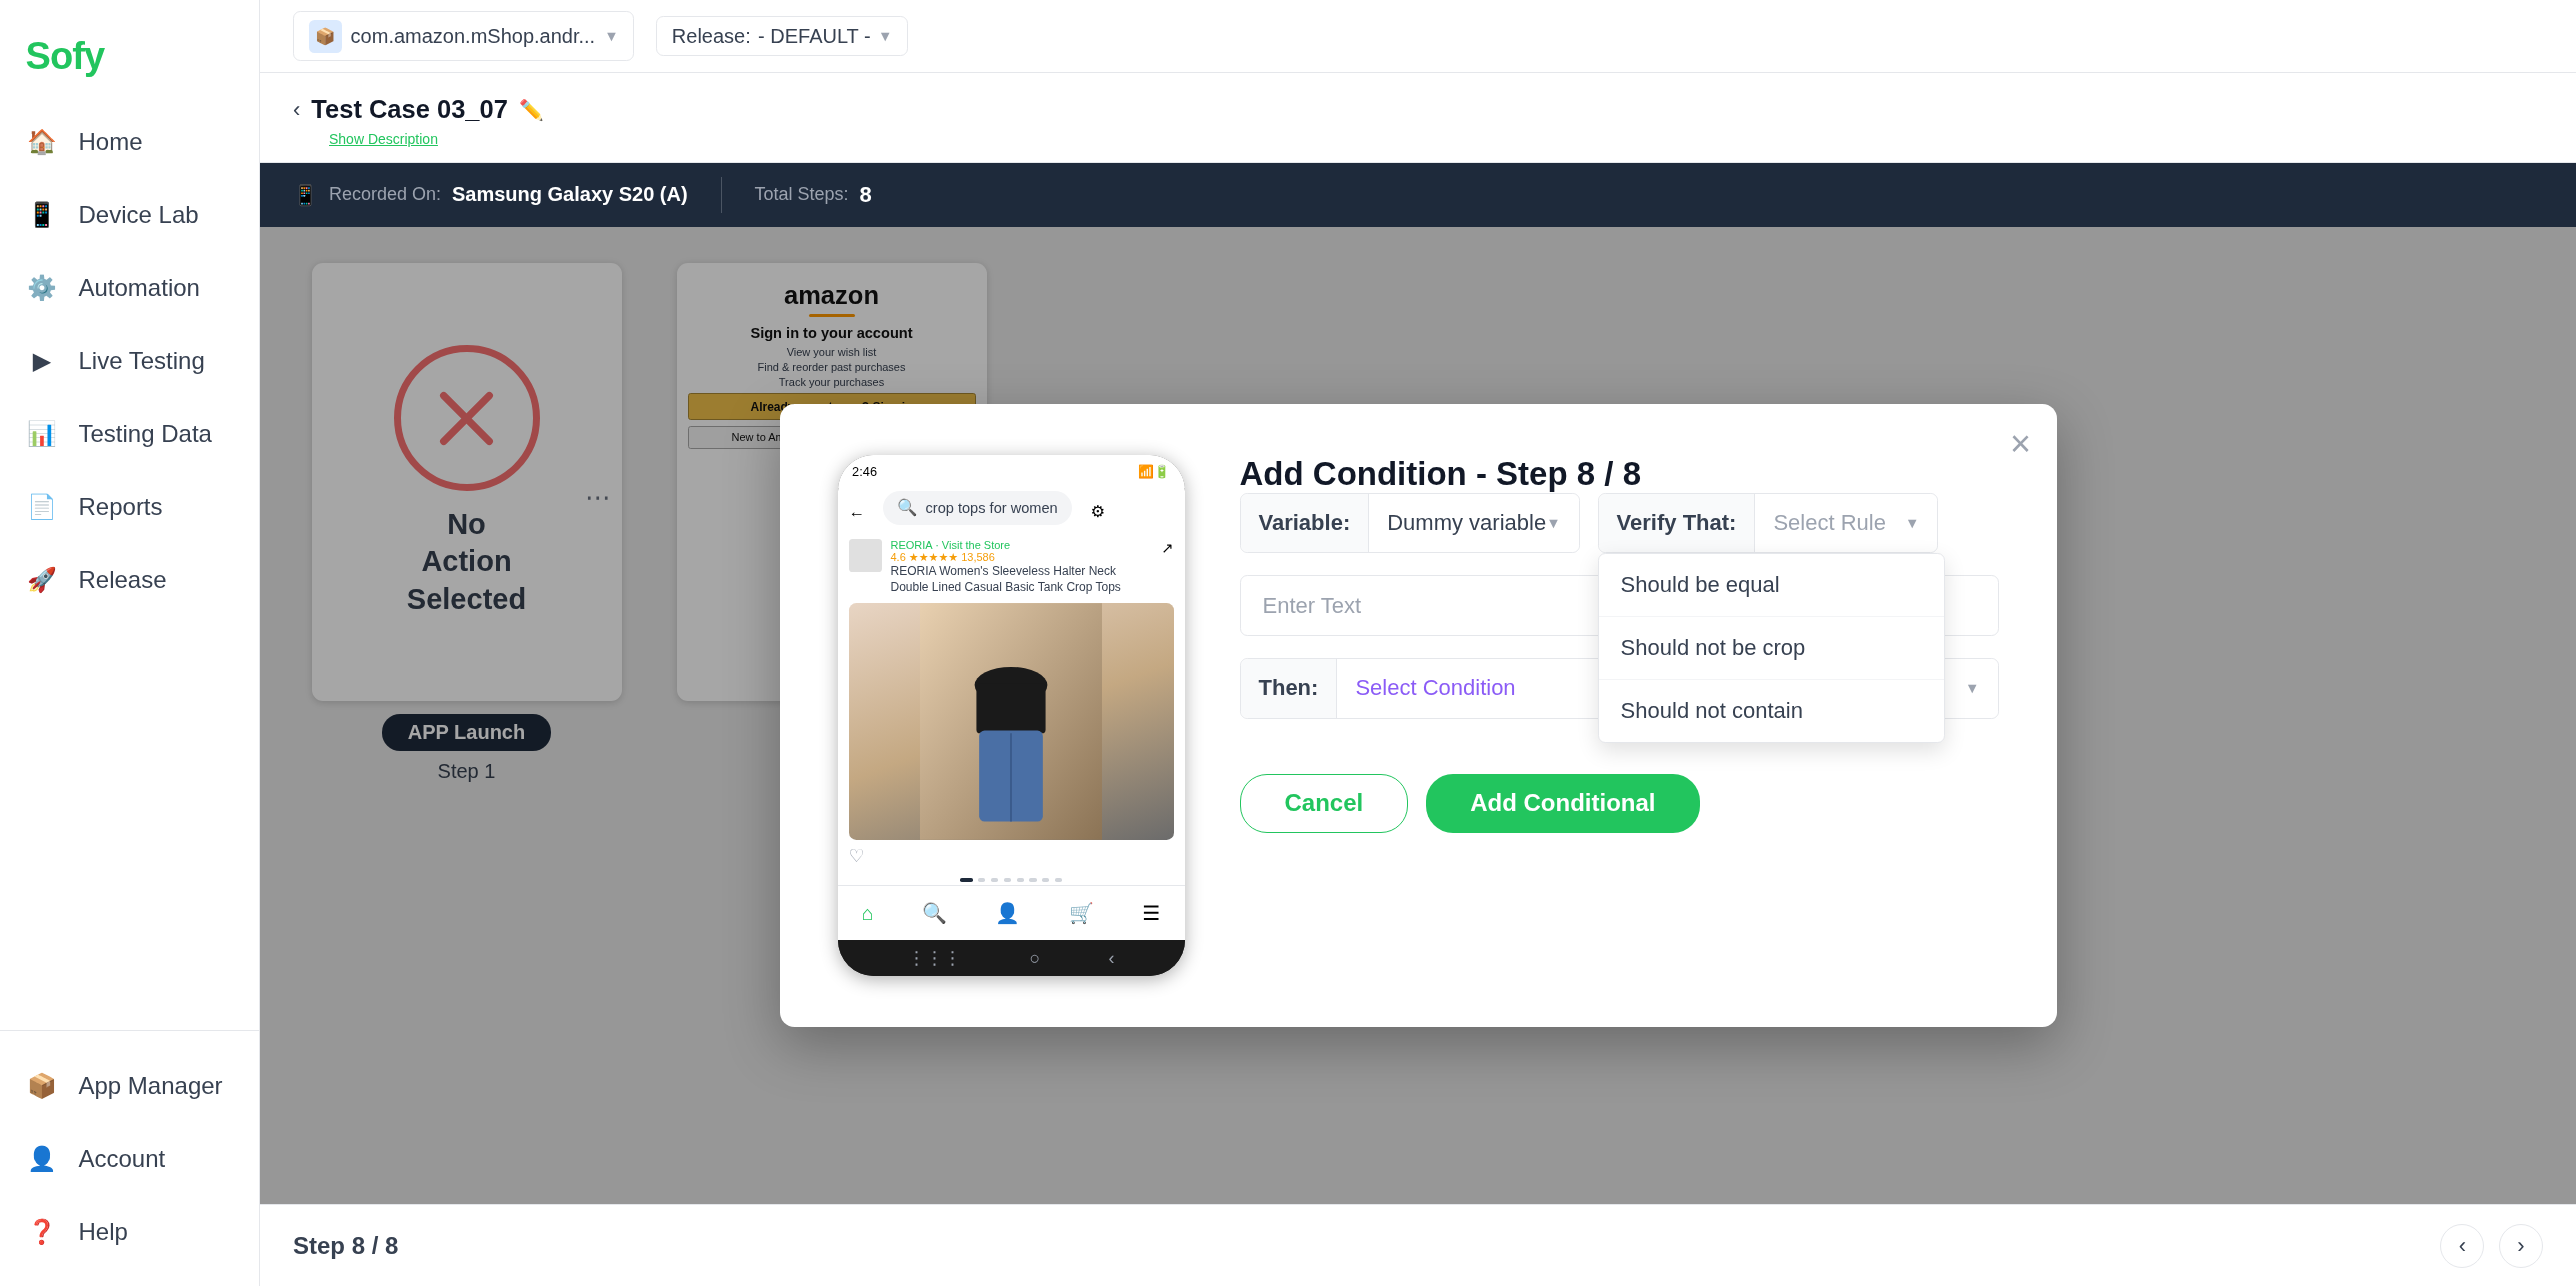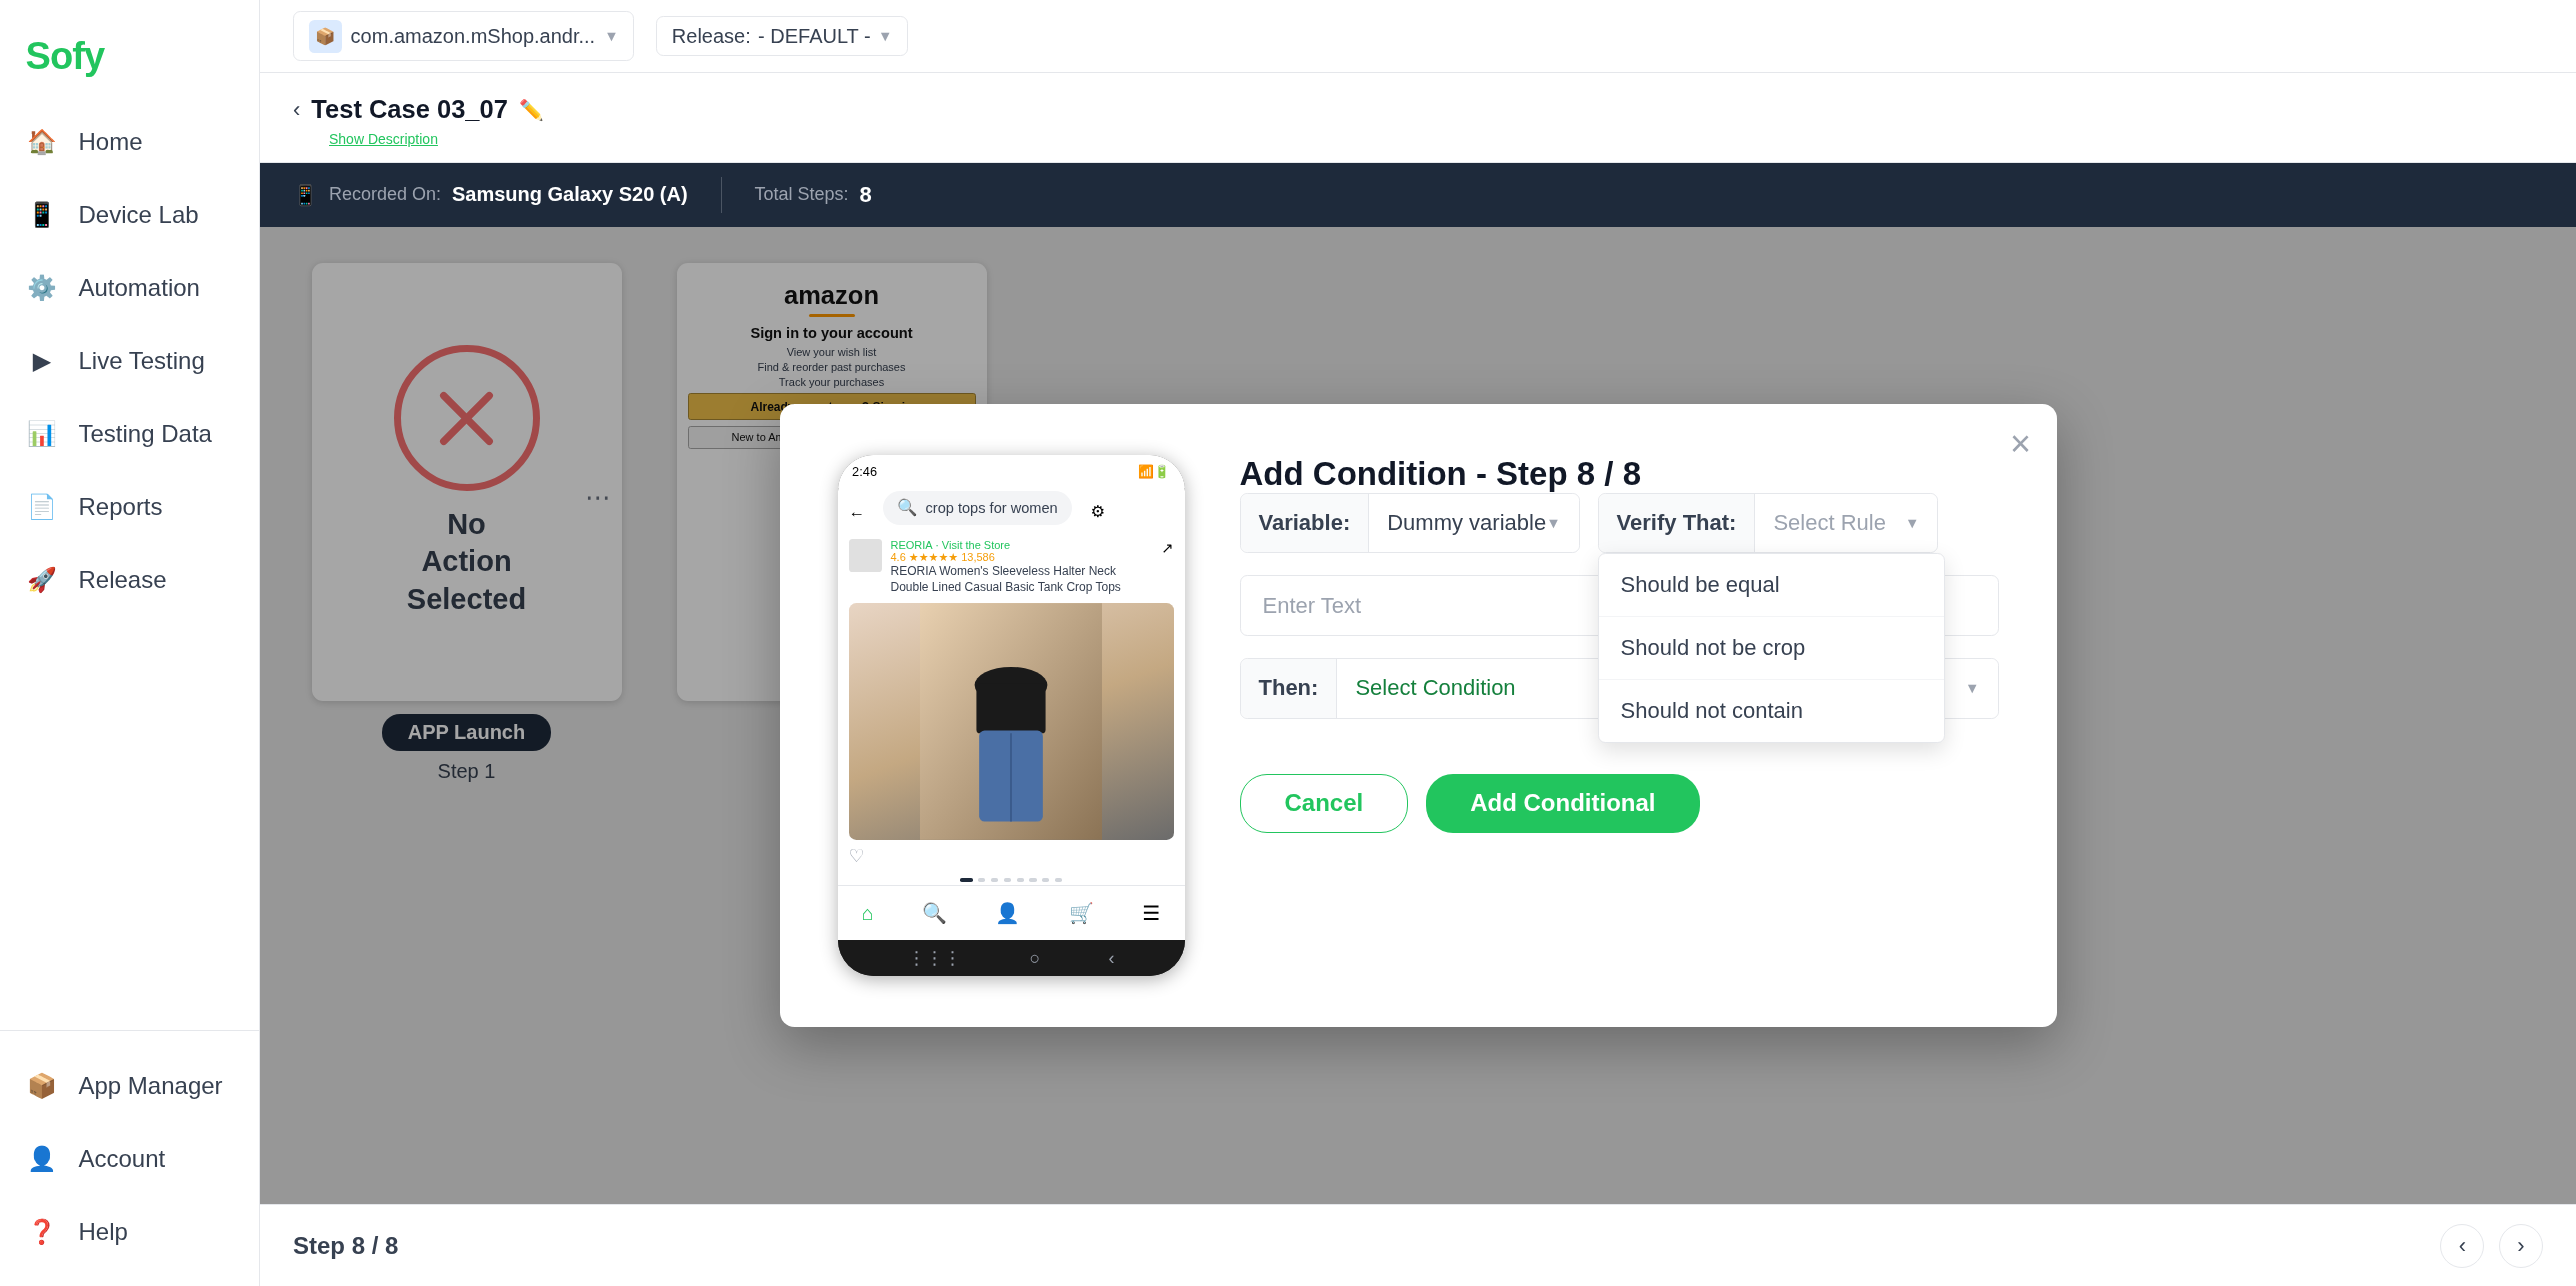--- a/index.html
+++ b/index.html
@@ -769,21 +769,21 @@
           </div>
 
           <div class="form-row">
             <input class="field-input" style="width: 100%;" placeholder="Enter Text">
           </div>
 
           <div class="form-row">
             <div class="form-field" style="width:100%;">
               <div class="field-label">Then:</div>
               <div class="field-select" style="min-width:274px;">
-                <span style="color:#15803d;">Select Condition</span>
+                <span style="color:#8b5cf6;">Select Condition</span>
                 <span class="chevron-down">▼</span>
               </div>
             </div>
           </div>
 
           <div class="form-actions">
             <button class="btn-cancel">Cancel</button>
             <button class="btn-add">Add Conditional</button>
           </div>
         </div>

